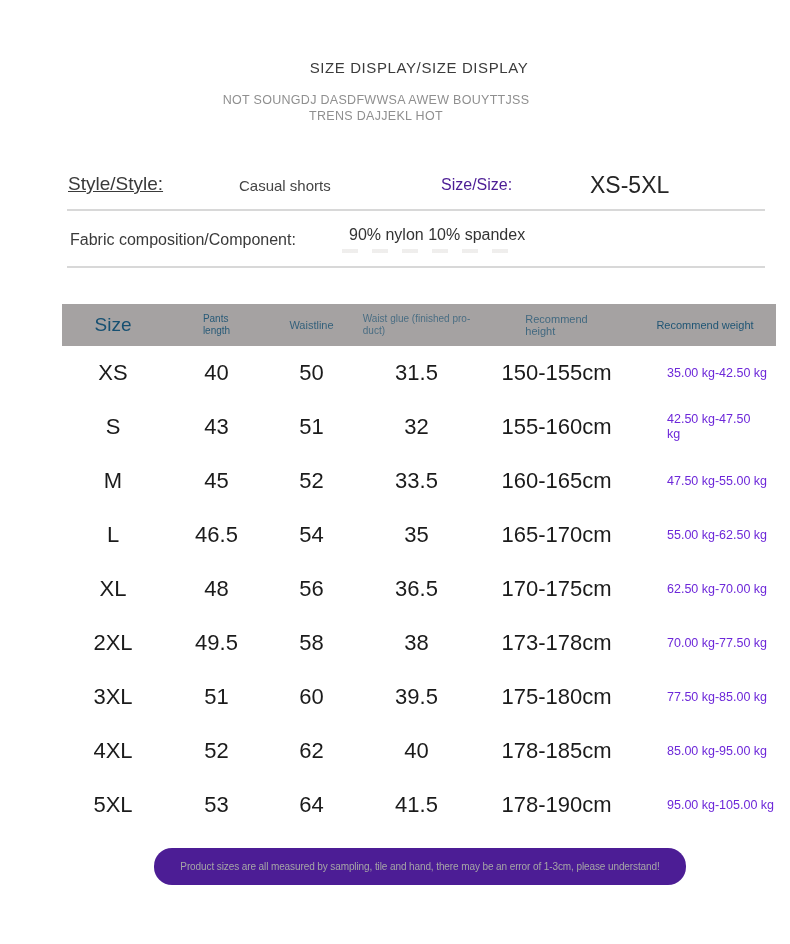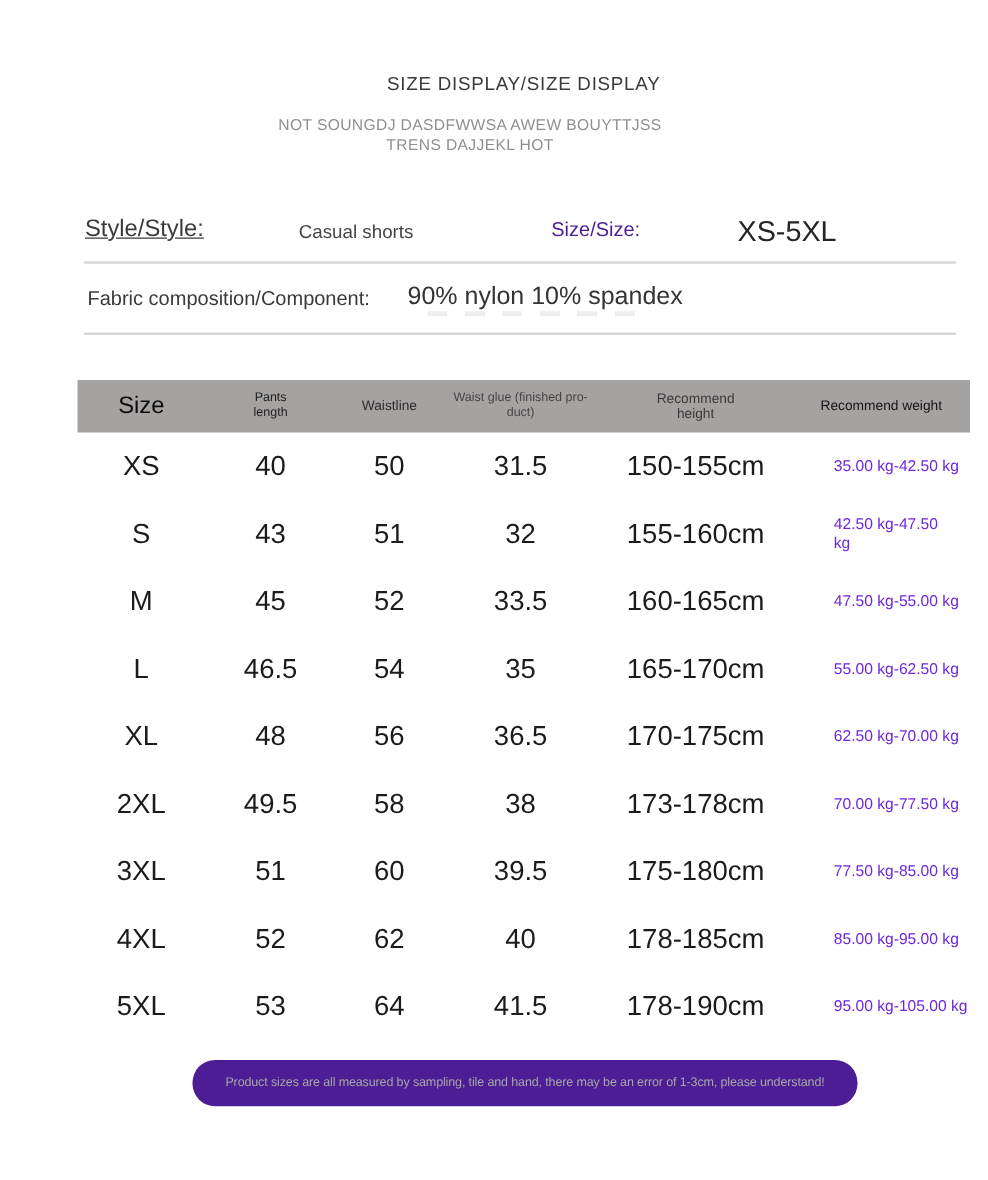--- a/index.html
+++ b/index.html
@@ -19,34 +19,34 @@
   }
   
   .lbl-style{position:absolute;left:44px;top:173px;font-size:19px;color:#3a3a3a;text-decoration:underline;}
   .val-style{position:absolute;left:215px;top:177px;font-size:15px;color:#454545;}
   .lbl-size{position:absolute;left:417px;top:176px;font-size:16px;color:#4c1d95;}
   .val-size{position:absolute;left:566px;top:172px;font-size:23px;color:#252525;font-weight:500;}
   .divider{position:absolute;left:43px;width:698px;height:2px;background:#d8d8d8;}
   .div1{top:209px;}
   .div2{top:266px;}
   .lbl-fabric{position:absolute;left:46px;top:231px;font-size:16px;color:#3a3a3a;}
-  .val-fabric{position:absolute;left:302px;top:226px;font-size:20px;color:#333333;}
+  .val-fabric{position:absolute;left:325px;top:226px;font-size:16px;color:#333333;}
   .erased{
     position:absolute;left:318px;top:249px;width:178px;height:4px;opacity:.65;
     background:repeating-linear-gradient(90deg,#e7e5e3 0 16px,transparent 16px 30px);
   }
   
   .size-table{position:absolute;left:38px;top:304px;width:714px;}
   .t-head,.t-row{
     display:grid;grid-template-columns:102px 105px 85px 125px 155px 142px;
   }
   .t-head{height:42px;background:#a5a2a2;}
   .t-head .cell{
-    display:flex;align-items:center;justify-content:center;text-align:center;
-    font-size:10px;line-height:12px;white-space:pre-line;color:#000000;
+    display:flex;align-items:center;justify-content:center;text-align:left;
+    font-size:10px;line-height:12px;white-space:pre-line;color:#0c4a6e;
   }
   .t-head .c0{font-size:19px;opacity:.93;}
   .t-head .c1{opacity:.82;}
   .t-head .c2{font-size:11px;opacity:.74;}
   .t-head .c3{opacity:.60;}
   .t-head .c4{font-size:11px;opacity:.66;}
   .t-head .c5{font-size:11px;opacity:.88;}
   .t-row{height:54px;}
   .t-row .cell{
     display:flex;align-items:center;justify-content:center;

